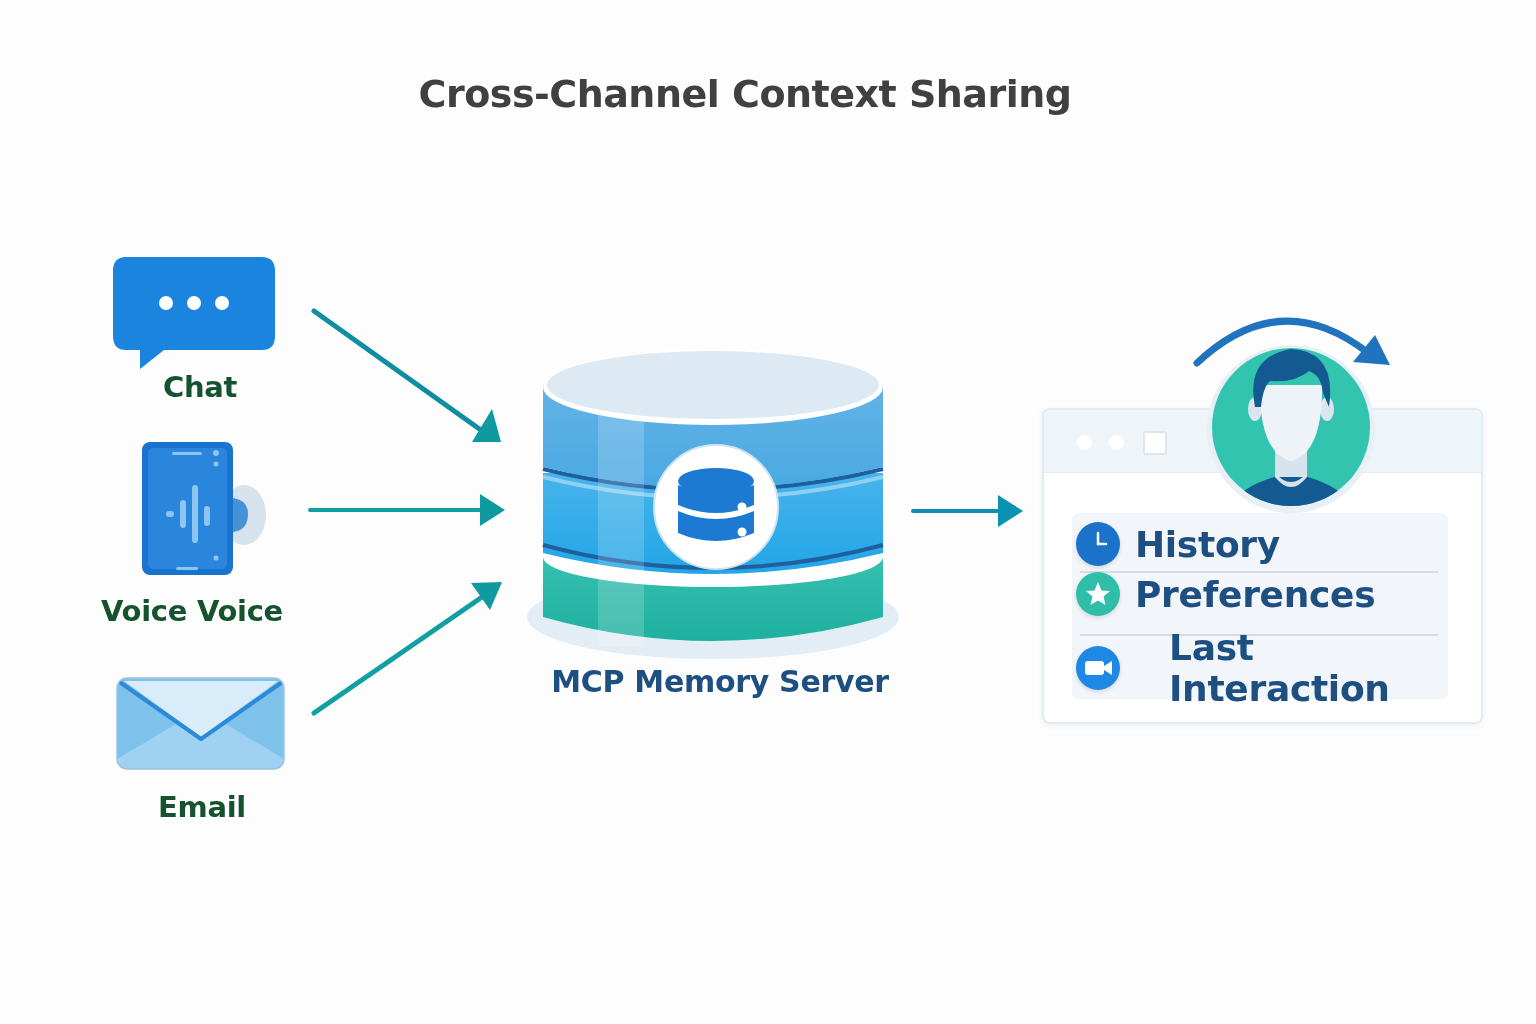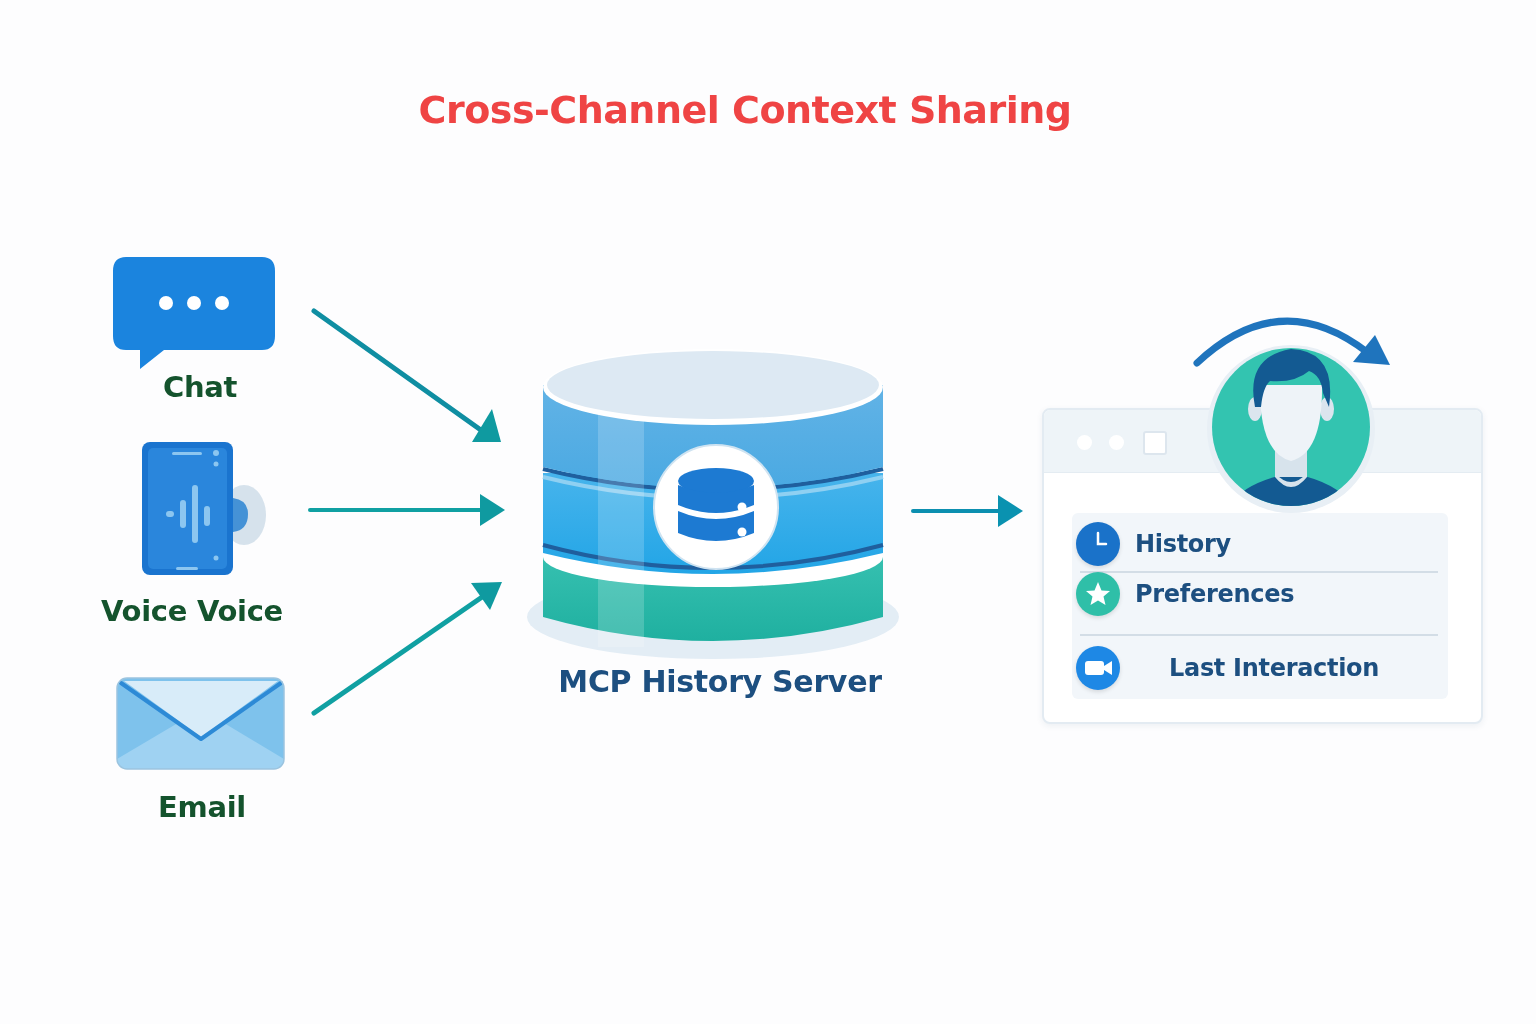--- a/index.html
+++ b/index.html
@@ -2,42 +2,42 @@
 <html><head>
 <meta charset="utf-8">
 <style>
   html, body { margin:0; padding:0; }
   body {
     width:1536px; height:1024px; background:#fdfdfe; position:relative; overflow:hidden;
     font-family: "DejaVu Sans", sans-serif; color:#1d4f80;
   }
   .abs { position:absolute; }
   .title {
-    left:0; width:1490px; top:88px; text-align:center;
-    font-size:38px; font-weight:bold; color:#ef4444; letter-spacing:-0.5px;
+    left:0; width:1490px; top:72px; text-align:center;
+    font-size:38px; font-weight:bold; color:#404040; letter-spacing:-0.5px;
   }
   .label { font-size:29px; font-weight:bold; color:#14532d; text-align:center; letter-spacing:-0.3px; }
   .server-label { font-size:30px; font-weight:bold; color:#1d4f80; text-align:center; letter-spacing:-0.3px;}
   svg { overflow:visible; }
   .window {
     left:1042px; top:408px; width:437px; height:312px; background:#ffffff;
     border:2px solid #e3ebf2; border-radius:8px; box-shadow:0 2px 6px rgba(40,80,120,0.08);
   }
   .window-bar {
     position:absolute; left:0; top:0; right:0; height:62px; background:#eef4f8;
     border-bottom:1px solid #e4ecf2; border-radius:6px 6px 0 0;
   }
   .dot { position:absolute; width:15px; height:15px; border-radius:50%; background:#ffffff; top:25px; }
   .sq { position:absolute; width:20px; height:20px; border-radius:3px; background:#ffffff; border:2px solid #dde6ee; top:21px; left:99px; }
   .panel {
     position:absolute; left:28px; top:103px; width:376px; height:186px; background:#f2f6fa; border-radius:6px;
   }
   .row { position:absolute; left:0; width:376px; height:62px; display:flex; align-items:center; }
   .row .ic { width:44px; height:44px; border-radius:50%; margin-left:4px; display:flex; align-items:center; justify-content:center; box-shadow:0 2px 4px rgba(0,0,0,0.12); }
-  .row .txt { margin-left:15px; font-size:24px; font-weight:bold; color:#1d4f80; letter-spacing:-0.3px; }
+  .row .txt { margin-left:15px; font-size:36px; font-weight:bold; color:#1d4f80; letter-spacing:-0.3px; }
   .sep { position:absolute; left:8px; width:358px; height:2px; background:#d3dde6; }
 </style>
 </head>
 <body>
 
 <div class="abs title">Cross-Channel Context Sharing</div>
 
 <div class="abs" style="left:112px;top:257px;width:164px;height:115px;">
   <svg width="164" height="115">
     <path d="M14 0 H150 Q163 0 163 14 V79 Q163 93 150 93 H52 L28 112 L28 93 H14 Q1 93 1 79 V14 Q1 0 14 0 Z" fill="#1b84de"></path>
@@ -127,21 +127,21 @@
   <g>
     <circle cx="191" cy="162" r="62" fill="#ffffff"></circle>
     <circle cx="191" cy="162" r="62" fill="none" stroke="#cfe3f1" stroke-width="2"></circle>
     <ellipse cx="191" cy="136" rx="38" ry="13" fill="#1d7ad2"></ellipse>
     <path d="M153 140 V160 Q191 176 229 160 V140 Q191 156 153 140 Z" fill="#1d7ad2"></path>
     <path d="M153 166 V188 Q191 204 229 188 V166 Q191 182 153 166 Z" fill="#1d7ad2"></path>
     <circle cx="217" cy="162" r="4.5" fill="#ffffff"></circle>
     <circle cx="217" cy="187" r="4.5" fill="#ffffff"></circle>
   </g>
 </svg>
-<div class="abs server-label" style="left:520px;top:664px;width:400px;">MCP History Server</div>
+<div class="abs server-label" style="left:520px;top:664px;width:400px;">MCP Memory Server</div>
 
 <svg class="abs" style="left:905px;top:490px;" width="130" height="45">
   <line x1="8" y1="21" x2="97" y2="21" stroke="#0c8fb0" stroke-width="4" stroke-linecap="round"></line>
   <polygon points="118,21 93,5 93,37" fill="#0a92b0"></polygon>
 </svg>
 
 <div class="abs window">
   <div class="window-bar">
     <div class="dot" style="left:33px;"></div>
     <div class="dot" style="left:65px;"></div>

